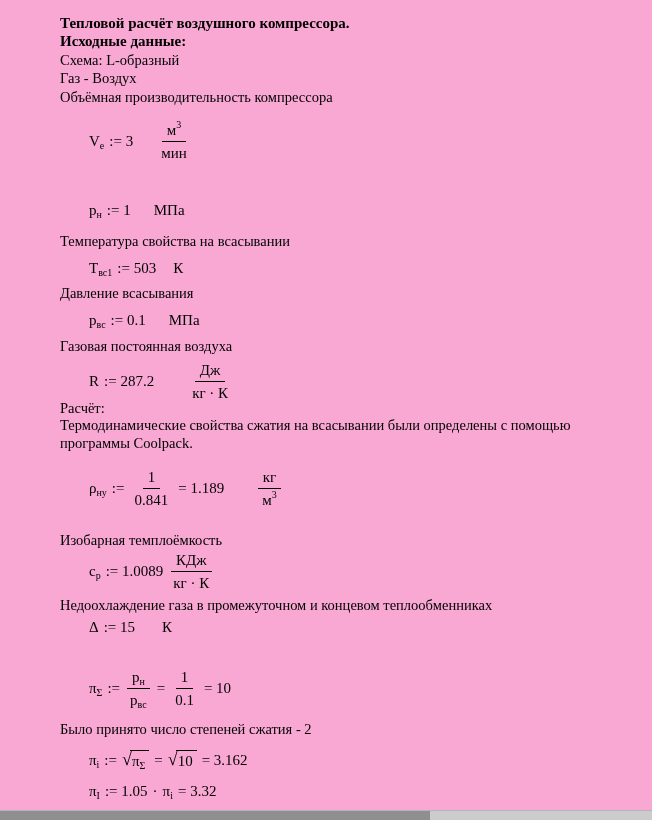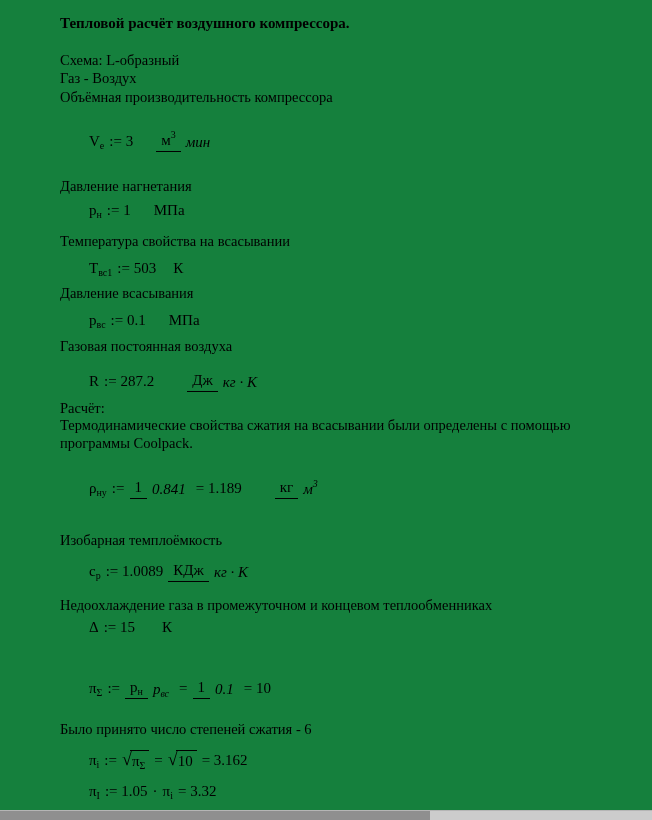--- a/index.html
+++ b/index.html
@@ -4,40 +4,40 @@
 <style>
   * { margin:0; padding:0; box-sizing:border-box; }
   html,body { width:652px; height:820px; }
   body {
     background:#ffffff;
     font-family:"Liberation Serif", serif;
     color:#000;
     position:relative;
     overflow:hidden;
   }
-  .page { position:absolute; inset:0; background:#15803d; }
+  .page { position:absolute; inset:0; background:#f9a8d4; }
   .line {
     position:absolute; left:60px;
     font-size:14.5px; line-height:18px; white-space:nowrap;
   }
   .bold { font-weight:bold; font-size:15px; }
   .formula {
     position:absolute; left:60px;
     font-size:15px; white-space:nowrap;
     display:flex; align-items:center;margin-left:29px;
   }
   .formula > * { margin-right:5px; }
   sub { font-size:10px; line-height:0; vertical-align:-3px; }
   .sup3 { font-size:10px; position:relative; top:-7px; line-height:0; }
   .frac {
-    display:inline-flex; flex-direction:row; align-items:center;
+    display:inline-flex; flex-direction:column; align-items:center;
     line-height:1.2; text-align:center; font-size:15px;
   }
   .frac .num { border-bottom:1px solid #000; padding:1px 5px 2px; }
-  .frac .den { padding:2px 5px 0;font-style:italic; }
+  .frac .den { padding:2px 5px 0; }
   .sqrt { display:inline-flex; align-items:flex-start; }
   .sqrt .sign { font-size:18px; line-height:1; }
   .sqrt .rad { border-top:1px solid #000; padding:2px 4px 0 2px; margin-left:-2px; }
   .gap12 { margin-left:12px; }
   .gap18 { margin-left:18px; }
   .gap22 { margin-left:22px; }
   .gap28 { margin-left:28px; }
   .h-scrollbar {
     position:absolute; left:0; right:0; bottom:0; height:10px;
     background:#cccccc; border-top:1px solid #b5b5b5;
@@ -46,34 +46,34 @@
     position:absolute; left:0; top:0; bottom:0; width:66%;
     background:#8f8f8f;
   }
 </style>
 </head>
 <body>
 
 <div class="page">
 
   <div class="line bold" style="top:14px">Тепловой расчёт воздушного компрессора.</div>
+  <div class="line bold" style="top:32px">Исходные данные:</div>
   <div class="line" style="top:51px">Схема: L-образный</div>
   <div class="line" style="top:69px">Газ - Воздух</div>
   <div class="line" style="top:88px">Объёмная производительность компрессора</div>
 
   <div class="formula" style="top:115px; height:52px">
     <span><span>V</span><sub>e</sub></span>
     <span>:= 3</span>
     <span class="frac gap18">
       <span class="num"><span>м</span><span class="sup3">3</span></span>
       <span class="den">мин</span>
     </span>
   </div>
 
-  <div class="line" style="top:177px">Давление нагнетания</div>
 
   <div class="formula" style="top:199px; height:22px">
     <span><span>p</span><sub>н</sub></span>
     <span>:= 1</span>
     <span class="gap18">МПа</span>
   </div>
 
   <div class="line" style="top:232px">Температура свойства на всасывании</div>
 
   <div class="formula" style="top:257px; height:22px">
@@ -147,21 +147,21 @@
       <span class="den"><span>p</span><sub>вс</sub></span>
     </span>
     <span>=</span>
     <span class="frac">
       <span class="num">1</span>
       <span class="den">0.1</span>
     </span>
     <span>= 10</span>
   </div>
 
-  <div class="line" style="top:720px">Было принято число степеней сжатия - 6</div>
+  <div class="line" style="top:720px">Было принято число степеней сжатия - 2</div>
 
   <div class="formula" style="top:746px; height:28px">
     <span><span>π</span><sub>i</sub></span>
     <span>:=</span>
     <span class="sqrt">
       <span class="sign">√</span>
       <span class="rad"><span>π</span><sub>Σ</sub></span>
     </span>
     <span>=</span>
     <span class="sqrt">

